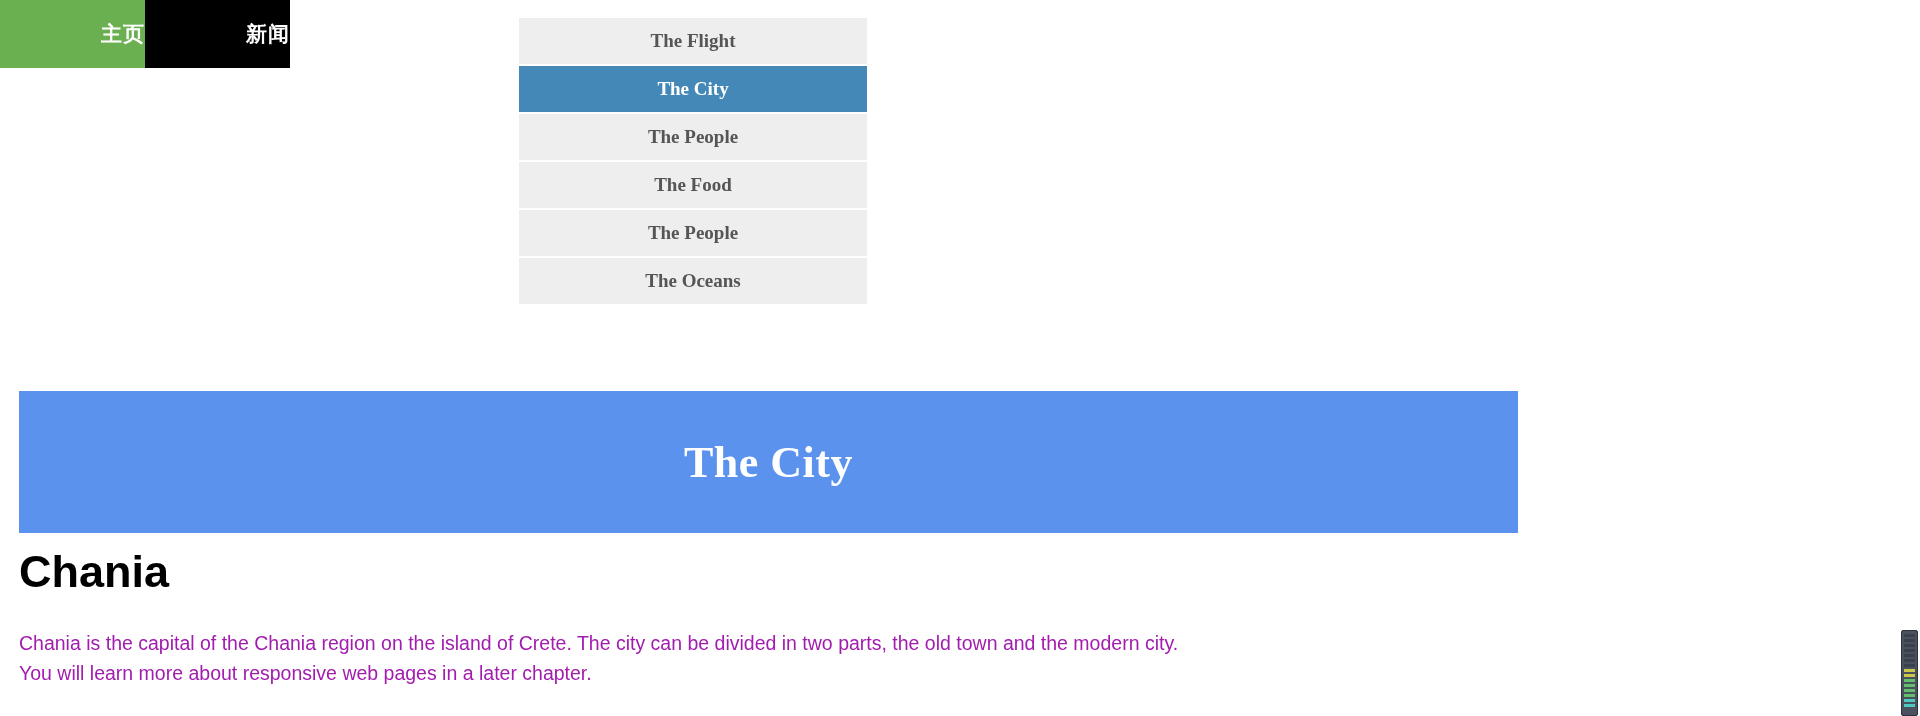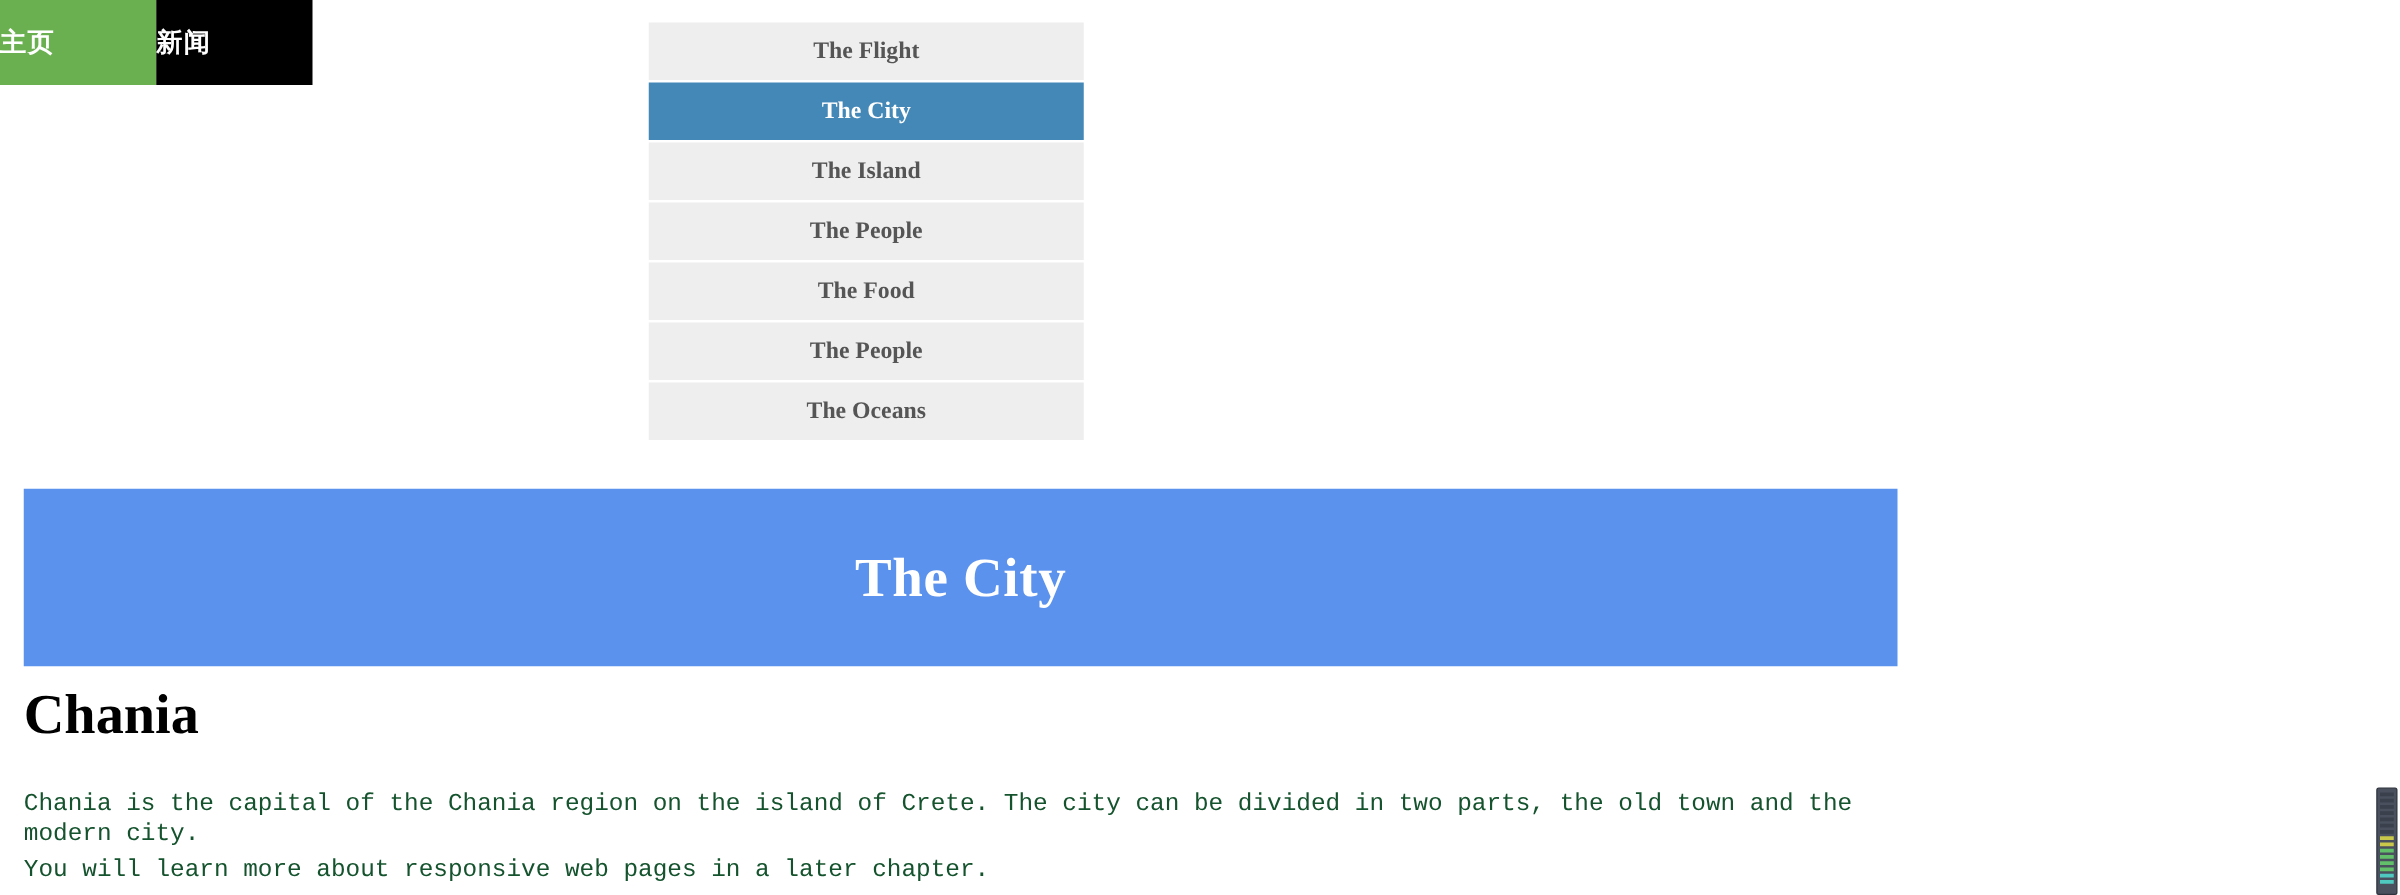--- a/index.html
+++ b/index.html
@@ -19,22 +19,22 @@
   .tabbar {
     position: absolute;
     left: 0;
     top: 0;
     display: flex;
     height: 68px;
   }
   .tab {
     display: flex;
     align-items: center;
-    justify-content: flex-start;
-    width: 125px;
+    justify-content: flex-end;
+    width: 145px;
     height: 68px;
     font-family: "DejaVu Sans", "Liberation Sans", sans-serif;
     font-size: 21px;
     font-weight: bold;
     letter-spacing: 1px;
     box-sizing: border-box;
     cursor: pointer;
     user-select: none;
   }
   .tab-home {
@@ -101,28 +101,28 @@
     left: 19px;
     top: 548px;
     width: 1499px;
   }
   .article-heading {
     margin: 0;
     font-size: 45px;
     font-weight: bold;
     color: #000000;
     line-height: 1.05;
-    font-family: Liberation Serif, serif;
+    font-family: Liberation Sans, sans-serif;
   }
   .article-p {
     margin: 0;
     font-size: 19.5px;
-    color: #14532d;
+    color: #a21caf;
     line-height: 1.2;
-    font-family: Liberation Mono, monospace;
+    font-family: Liberation Sans, sans-serif;
   }
   .p1 { margin-top: 37px; }
   .p2 { margin-top: 6px; }
 
   
   .corner-widget {
     position: absolute;
     right: 2px;
     bottom: 0;
     width: 17px;
@@ -163,23 +163,20 @@
 </div>
 
 <div class="navlist">
   <div class="navitem">
     <span>The Flight</span>
   </div>
   <div class="navitem active">
     <span>The City</span>
   </div>
   <div class="navitem">
-    <span>The Island</span>
-  </div>
-  <div class="navitem">
     <span>The People</span>
   </div>
   <div class="navitem">
     <span>The Food</span>
   </div>
   <div class="navitem">
     <span>The People</span>
   </div>
   <div class="navitem">
     <span>The Oceans</span>

